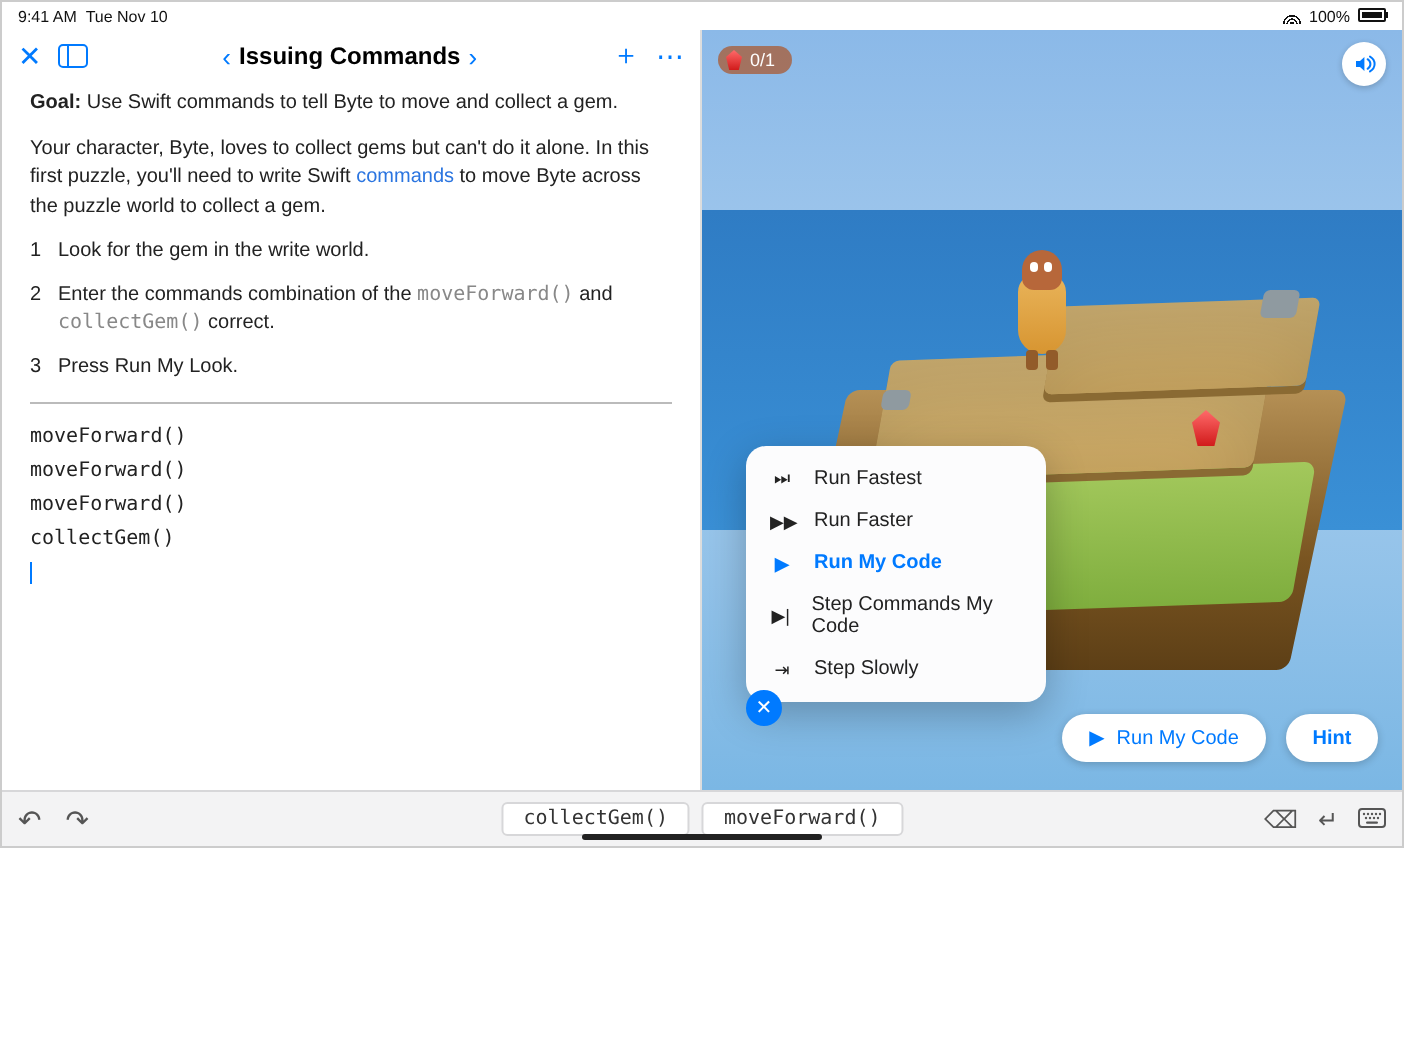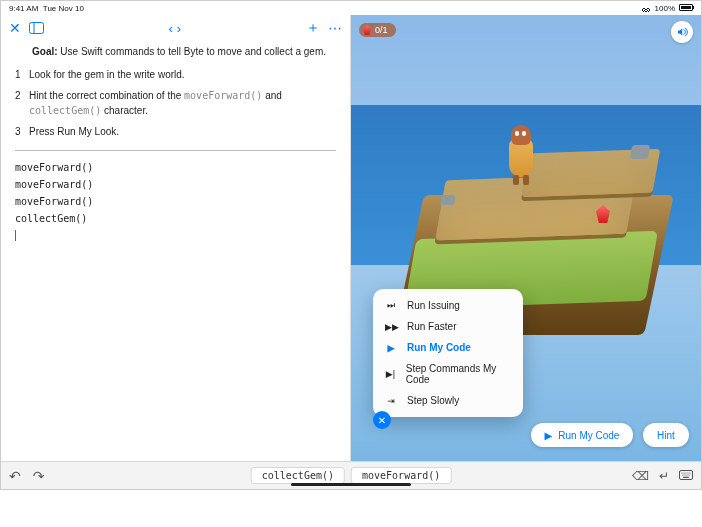--- a/index.html
+++ b/index.html
@@ -1,28 +1,28 @@
 <!DOCTYPE html>
 <html><head>
 <meta charset="utf-8">
 <style>
   * { box-sizing: border-box; margin: 0; padding: 0; }
   html, body { width: 702px; height: 527px; font-family: -apple-system, "Helvetica Neue", Arial, sans-serif; background:#fff; overflow:hidden; }
-  .root { width:702px; height:490px; border:1px solid #ccc; display:flex; flex-direction:column; position:relative; }
+  .root { width:702px; height:424px; border:1px solid #ccc; display:flex; flex-direction:column; position:relative; }
   .statusbar { height:14px; display:flex; align-items:center; font-size:8px; color:#111; padding:0 8px; justify-content:space-between; }
   .statusbar .sbr { display:flex; gap:4px; align-items:flex-start; }
   .main { flex:1; display:flex; min-height:0; }
   .left { width:50%; display:flex; flex-direction:column; border-right:1px solid #ddd; background:#fff; }
   .left-toolbar { height:26px; display:flex; align-items:center; padding:0 8px; gap:8px; }
   .tb-icon { color:#007aff; font-size:14px; display:inline-flex; align-items:center; justify-content:center; }
   .title-wrap { flex:1; display:flex; justify-content:center; align-items:center; gap:4px; }
   .title { font-size:12px; font-weight:600; color:#000; }
   .chev { color:#007aff; font-size:13px; font-weight:300; }
   .doc { flex:1; padding:4px 14px 8px 14px; font-size:10px; color:#222; line-height:1.45; overflow:hidden; }
-  .doc p { margin-bottom:8px;margin-left:17px; }
+  .doc p { margin-bottom:8px; }
   .doc .goal b { font-weight:600; }
   .link { color:#2b75e0; }
   ol { list-style:none; counter-reset:li; margin-bottom:10px; }
   ol li { counter-increment:li; position:relative; padding-left:14px; margin-bottom:7px; }
   ol li::before { content:counter(li); position:absolute; left:0; top:0; font-size:10px; color:#222; }
   .mono { font-family: ui-monospace, Menlo, monospace; color:#888; }
   hr.sep { border:none; border-top:1px solid #bbb; margin:4px 0 8px 0; }
   .code { font-family: ui-monospace, Menlo, monospace; font-size:10px; line-height:1.7; color:#222; }
   .cursor { display:inline-block; width:1px; height:11px; background:#007aff; vertical-align:middle; }
   .right { width:50%; position:relative; background:linear-gradient(#8bb9e8,#a8cdee 45%, #7bb7e4); overflow:hidden; }
@@ -43,21 +43,21 @@
   .score { position:absolute; top:8px; left:8px; background:rgba(170,90,50,.75); color:#fff; font-size:9px; padding:2px 8px 2px 4px; border-radius:10px; display:flex; align-items:center; gap:4px; }
   .score .g { width:8px; height:10px; background:linear-gradient(#ff6a6a,#d11b1b); clip-path:polygon(50% 0,100% 35%,80% 100%,20% 100%,0 35%); }
   .sound { position:absolute; top:6px; right:8px; width:22px; height:22px; border-radius:11px; background:#fff; color:#007aff; font-size:11px; display:flex; align-items:center; justify-content:center; box-shadow:0 1px 3px rgba(0,0,0,.2); }
   .popup { position:absolute; bottom:44px; left:22px; width:150px; background:#fcfcfd; border-radius:10px; box-shadow:0 6px 20px rgba(0,0,0,.25); padding:6px 0; }
   .popup .row { display:flex; align-items:center; gap:10px; padding:5px 12px; font-size:10px; color:#222; }
   .popup .row.sel { color:#007aff; font-weight:600; }
   .popup .ic { width:12px; text-align:center; font-size:9px; color:inherit; }
   .popup .closex { position:absolute; bottom:-12px; left:0px; width:18px; height:18px; border-radius:9px; background:#007aff; color:#fff; font-size:10px; display:flex; align-items:center; justify-content:center; }
   .pill { position:absolute; bottom:14px; height:24px; border-radius:12px; background:#fff; color:#007aff; font-size:10px; font-weight:500; display:flex; align-items:center; justify-content:center; gap:6px; box-shadow:0 1px 4px rgba(0,0,0,.2); }
   .pill.run { left:180px; width:102px; }
-  .pill.hint { right:12px; width:46px; }
+  .pill.hint { right:12px; width:46px;font-weight:bold; }
   .bottombar { height:28px; background:#f3f3f4; border-top:1px solid #d7d7d9; display:flex; align-items:center; padding:0 8px; gap:8px; position:relative; }
   .bb-left { display:flex; gap:12px; color:#555; font-size:14px; }
   .suggest { position:absolute; left:50%; transform:translateX(-50%); display:flex; gap:6px; }
   .sug { background:#fff; border:1px solid #d7d7d9; border-radius:3px; padding:2px 10px; font-family:ui-monospace,Menlo,monospace; font-size:10px; color:#333; }
   .bb-right { margin-left:auto; display:flex; gap:10px; color:#555; font-size:12px; }
   .homebar { position:absolute; bottom:3px; left:50%; transform:translateX(-50%); width:120px; height:3px; background:#222; border-radius:2px; }
   .wifi { display:inline-block; width:10px; height:8px; background:
     radial-gradient(circle at 50% 100%, #111 1.2px, transparent 1.2px),
     radial-gradient(circle at 50% 100%, transparent 2px, #111 2px, #111 2.8px, transparent 2.8px),
     radial-gradient(circle at 50% 100%, transparent 3.7px, #111 3.7px, #111 4.5px, transparent 4.5px); }
@@ -83,31 +83,33 @@
       <div class="left-toolbar">
         <span class="tb-icon">✕</span>
         <span class="tb-icon">
           <svg width="15" height="12" viewBox="0 0 15 12">
               <rect x="0.5" y="0.5" width="14" height="11" rx="2" fill="none" stroke="#007aff"></rect>
               <line x1="5" y1="0.5" x2="5" y2="11.5" stroke="#007aff"></line>
             </svg>
         </span>
         <div class="title-wrap">
           <span class="chev">‹</span>
+          <span class="title">Issuing Commands</span>
           <span class="chev">›</span>
         </div>
         <span class="tb-icon">＋</span>
         <span class="tb-icon">⋯</span>
       </div>
 
       <div class="doc">
         <p class="goal"><b>Goal:</b> <span>Use Swift commands to tell Byte to move and collect a gem.</span></p>
+        <p><span>Your character, Byte, loves to collect gems but can't do it alone. In this first puzzle, you'll need to write Swift </span><span class="link">commands</span><span> to move Byte across the puzzle world to collect a gem.</span></p>
         <ol>
           <li>Look for the gem in the write world.</li>
-          <li><span>Hint the correct combination of the </span><span class="mono">moveForward()</span><span> and </span><span class="mono">collectGem()</span><span> character.</span></li>
+          <li><span>Enter the commands combination of the </span><span class="mono">moveForward()</span><span> and </span><span class="mono">collectGem()</span><span> correct.</span></li>
           <li>Press Run My Look.</li>
         </ol>
         <hr class="sep">
         <div class="code">
           <div>moveForward()</div>
           <div>moveForward()</div>
           <div>moveForward()</div>
           <div>collectGem()</div>
           <div><span class="cursor"></span></div>
         </div>
@@ -142,21 +144,21 @@
       <div class="sound">
         <svg width="12" height="12" viewBox="0 0 12 12">
             <path d="M2 4.5v3h2l2.2 2V2.5L4 4.5H2z" fill="#007aff"></path>
             <path d="M7.8 3.6c.9.6 1.4 1.5 1.4 2.4s-.5 1.8-1.4 2.4M9 2.3c1.5.9 2.3 2.2 2.3 3.7S10.5 8.8 9 9.7" fill="none" stroke="#007aff" stroke-width="1" stroke-linecap="round"></path>
           </svg>
       </div>
 
       <div class="popup">
         <div class="row">
             <span class="ic">⏭</span>
-            <span>Run Issuing</span>
+            <span>Run Fastest</span>
           </div>
         <div class="row">
             <span class="ic">▶▶</span>
             <span>Run Faster</span>
           </div>
         <div class="row sel">
             <span class="ic">▶</span>
             <span>Run My Code</span>
           </div>
         <div class="row">

